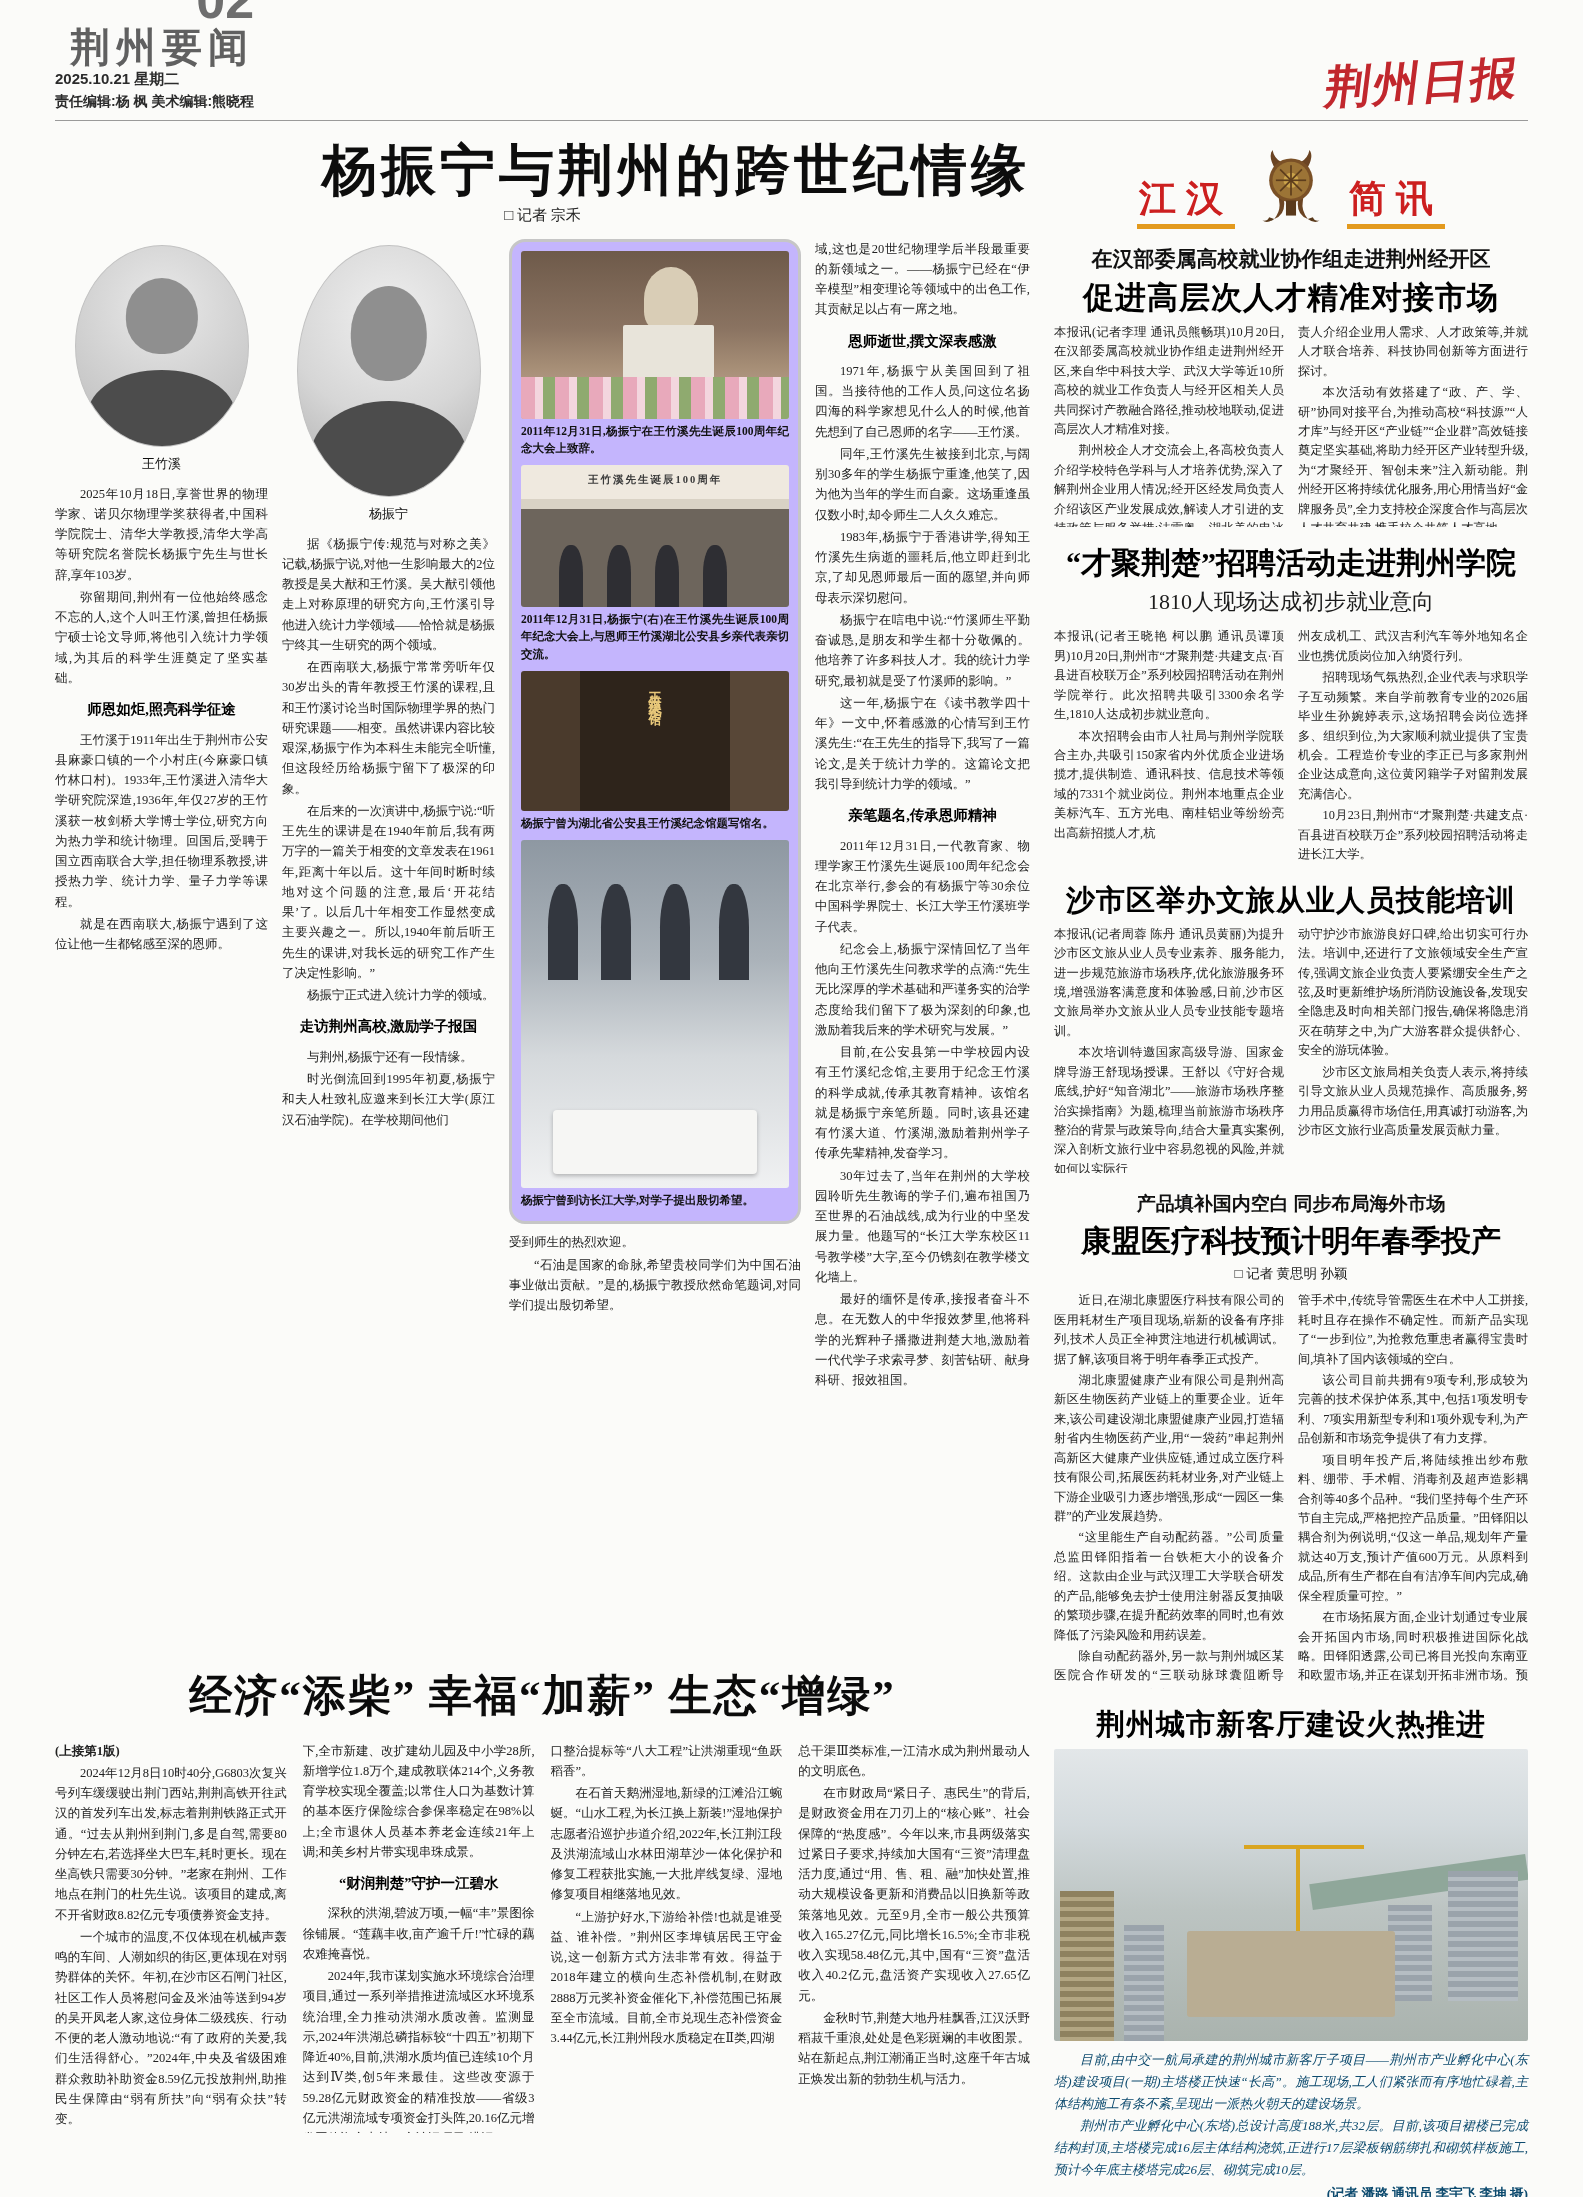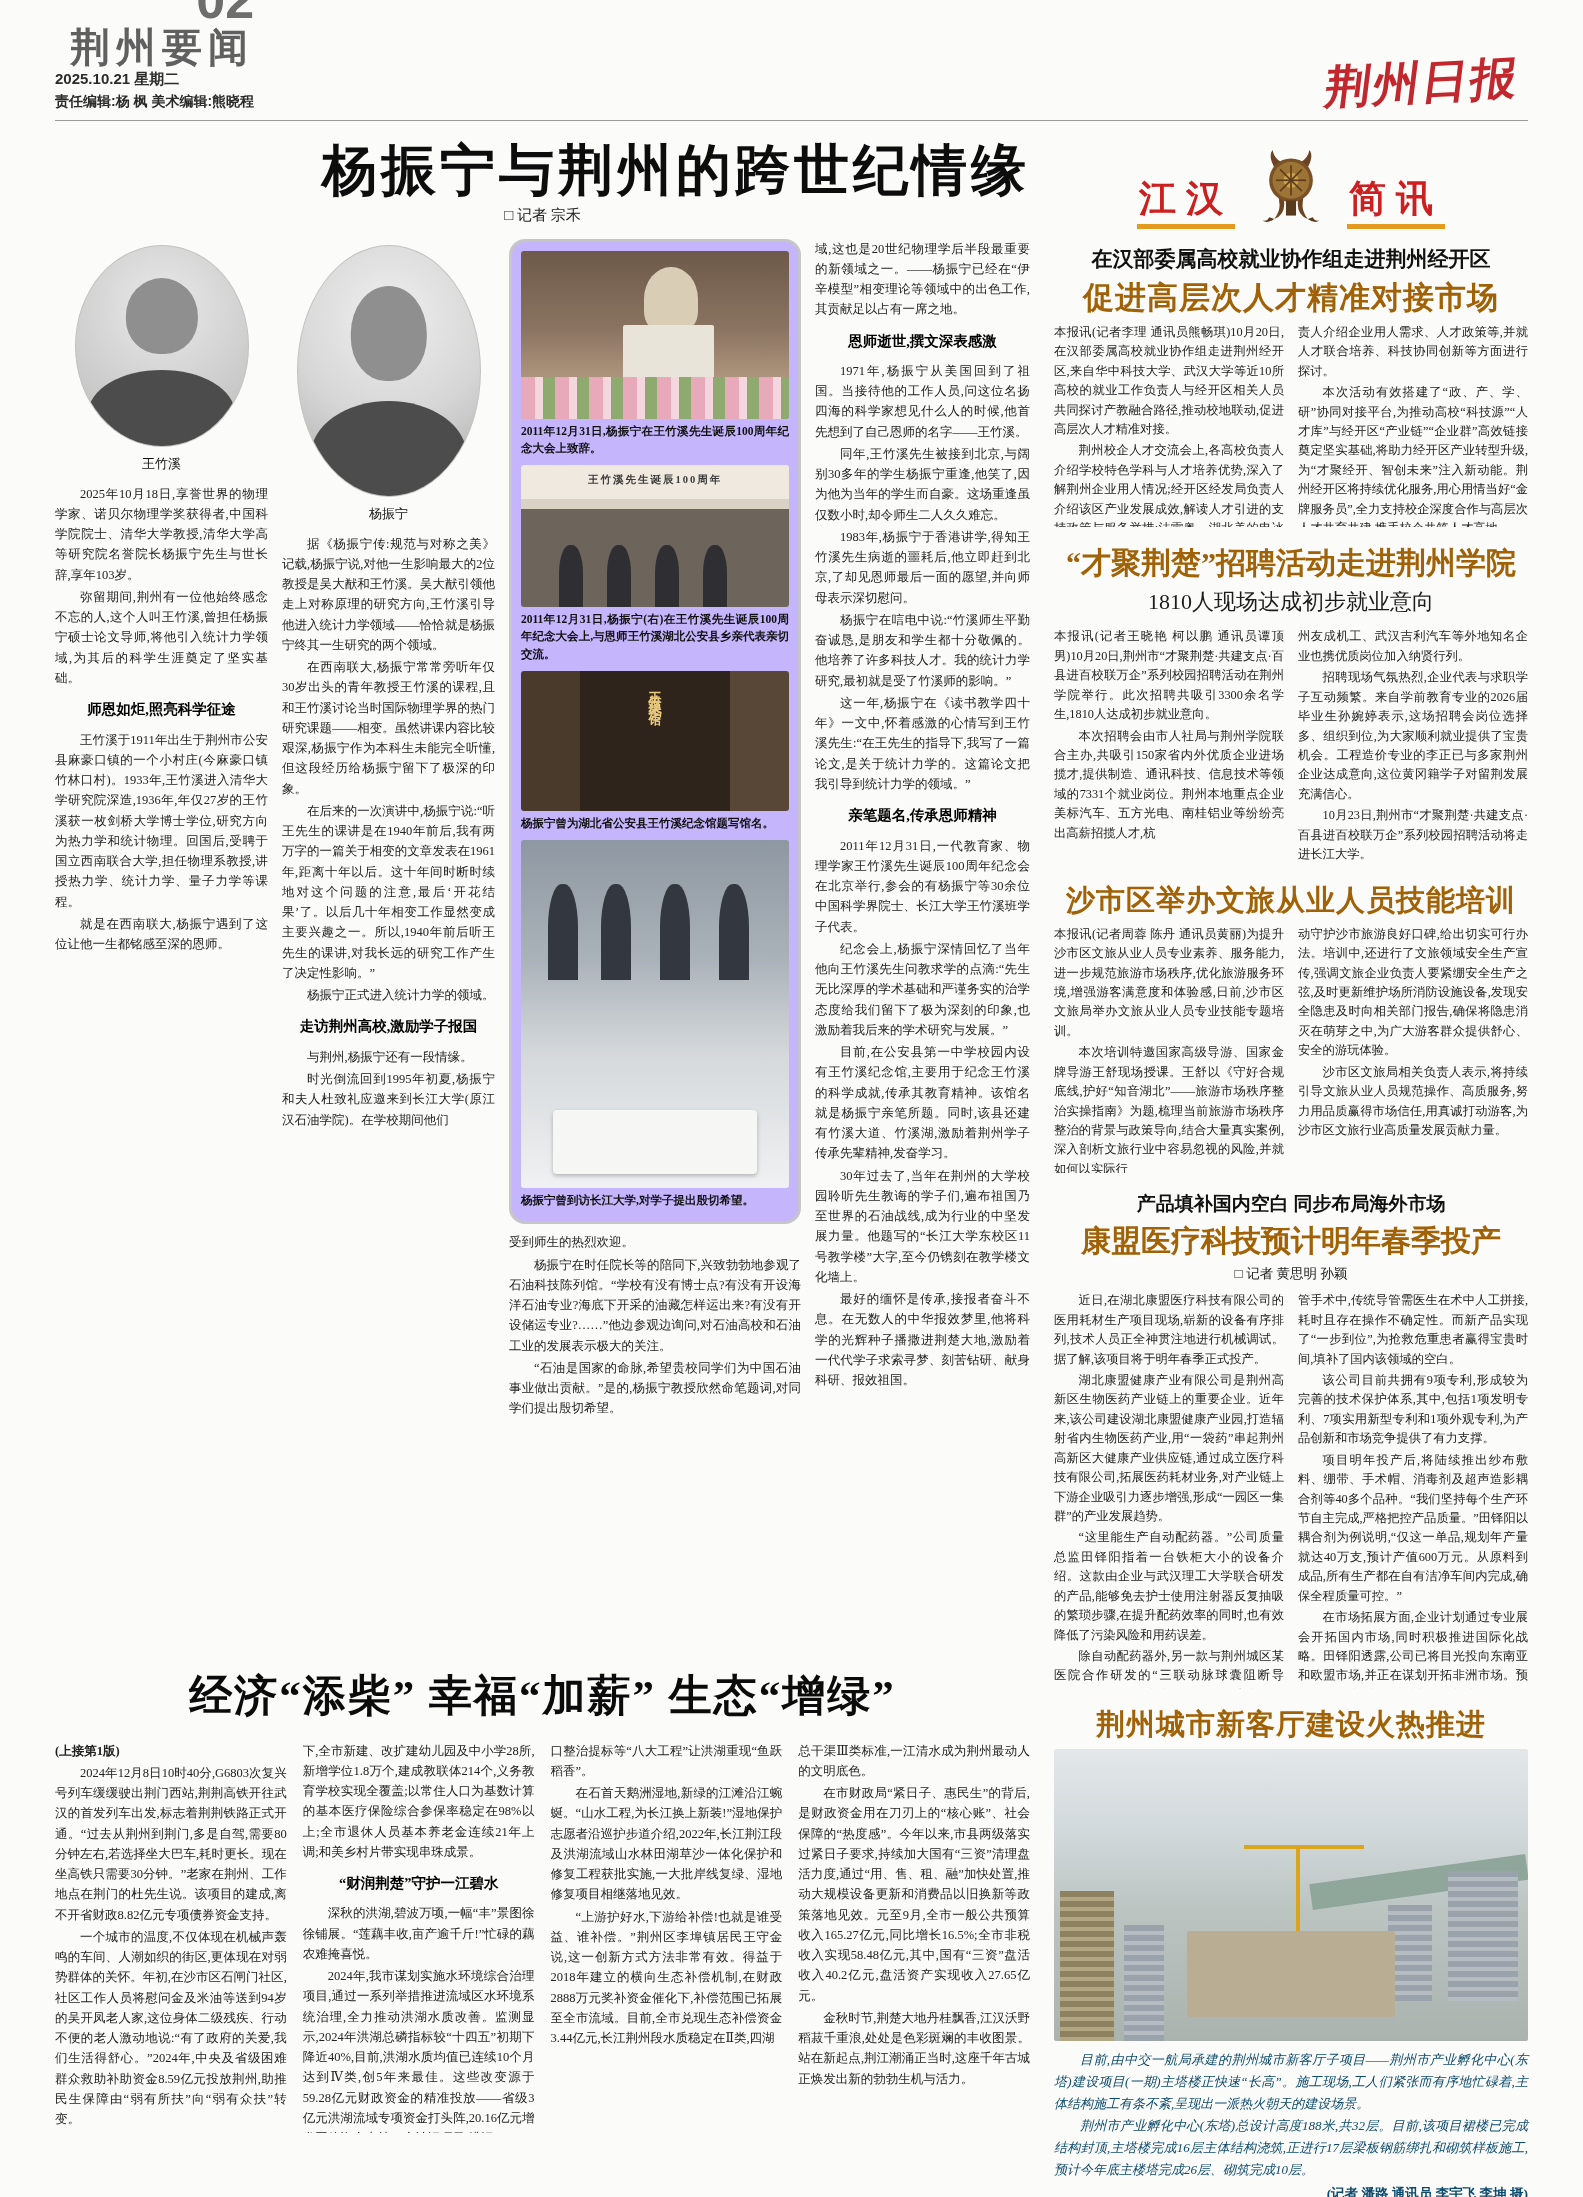--- a/index.html
+++ b/index.html
@@ -77,21 +77,21 @@
       color:#0b0b0b;letter-spacing:2px;}
   .eco-grid{display:grid;grid-template-columns:repeat(4,1fr);gap:16px;height:392px;overflow:hidden;}
 
   
   .briefs-banner{display:flex;align-items:flex-end;justify-content:center;gap:14px;margin:18px 0 16px 0;}
   .briefs-word{font-size:37px;font-weight:900;color:#cc1f1f;letter-spacing:10px;
       border-bottom:5px solid #e39a1e;padding:0 2px 4px 2px;line-height:1.1;}
   .emblem{width:84px;height:84px;flex:none;}
   .rail article{margin-bottom:18px;}
   .kicker{text-align:center;font-size:21px;font-weight:700;color:#111;margin:2px 0 6px 0;}
-  .rail h3{margin:0 0 6px 0;text-align:center;font-weight:900;color:#a16207;line-height:1.22;}
+  .rail h3{margin:0 0 6px 0;text-align:center;font-weight:900;color:#000000;line-height:1.22;}
   .h-r1{font-size:31px;letter-spacing:1px;}
   .h-r2{font-size:30px;}
   .sub-r2{text-align:center;font-size:22px;color:#1c1c1c;margin-bottom:10px;font-weight:400;}
   .h-r3{font-size:29px;letter-spacing:1px;margin-top:6px;}
   .h-r5{font-size:29px;letter-spacing:1px;}
   .rail .byline{font-size:13.5px;margin-bottom:8px;}
   .two-col{display:grid;grid-template-columns:1fr 1fr;gap:14px;overflow:hidden;
            font-size:12.3px;line-height:1.58;text-align:justify;}
   .tc-r1{height:204px;} .tc-r2{height:238px;} .tc-r3{height:248px;} .tc-r4{height:398px;}
   .two-col p{margin:0 0 2px 0;}
@@ -208,21 +208,20 @@
                   <div class="pp" style="left:30%;"></div>
                   <div class="pp" style="left:52%;"></div>
                   <div class="pp" style="left:74%;"></div>
                   <div class="model"></div>
                 </div>
                 <figcaption class="pcapt">杨振宁曾到访长江大学,对学子提出殷切希望。</figcaption>
               </figure>
             </div>
             <div style="margin-top:8px;">
                 <p class="cont">受到师生的热烈欢迎。</p>
-                <p class="p">杨振宁在时任院长等的陪同下,兴致勃勃地参观了石油科技陈列馆。“学校有没有博士点?有没有开设海洋石油专业?海底下开采的油藏怎样运出来?有没有开设储运专业?……”他边参观边询问,对石油高校和石油工业的发展表示极大的关注。</p>
                 <p class="p">“石油是国家的命脉,希望贵校同学们为中国石油事业做出贡献。”是的,杨振宁教授欣然命笔题词,对同学们提出殷切希望。</p>
               </div>
           </div>
 
           <div class="col">
             <div>
                 <p class="cont">域,这也是20世纪物理学后半段最重要的新领域之一。——杨振宁已经在“伊辛模型”相变理论等领域中的出色工作,其贡献足以占有一席之地。</p>
                 <h4 class="subhead">恩师逝世,撰文深表感激</h4>
                 <p class="p">1971年,杨振宁从美国回到了祖国。当接待他的工作人员,问这位名扬四海的科学家想见什么人的时候,他首先想到了自己恩师的名字——王竹溪。</p>
                 <p class="p">同年,王竹溪先生被接到北京,与阔别30多年的学生杨振宁重逢,他笑了,因为他为当年的学生而自豪。这场重逢虽仅数小时,却令师生二人久久难忘。</p>

